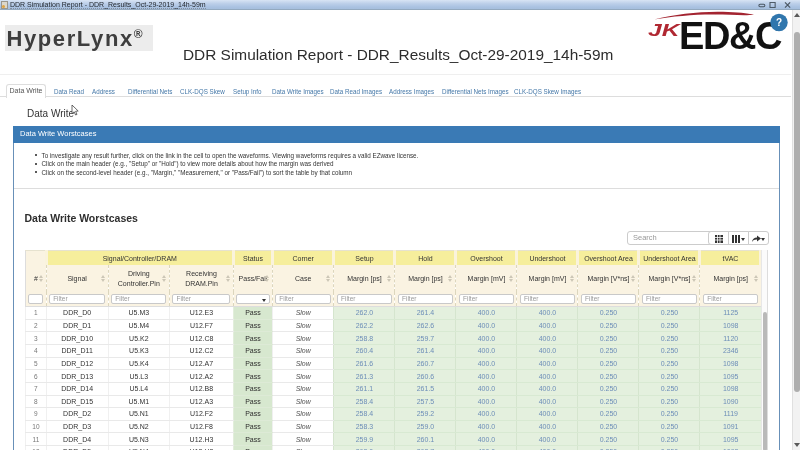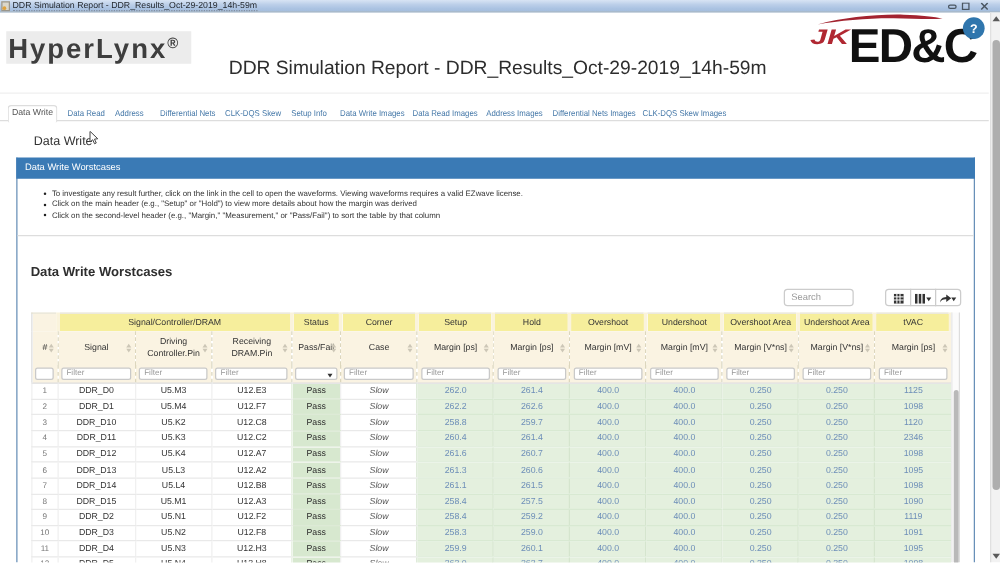--- a/index.html
+++ b/index.html
@@ -39,21 +39,21 @@
 
 
 #panel {left:13px;top:126.3px;width:767.4px;height:323.7px;border-left:1px solid #6890b8;border-right:1px solid #6890b8;}
 #phead {left:13px;top:126.3px;width:767.4px;height:16.4px;background:#3a7ab5;color:#fff;font-size:7.5px;line-height:16.5px;padding-left:7px;}
 .bullet {width:2.4px;height:2.4px;border-radius:50%;background:#222;}
 .btxt {font-size:6.3px;color:#333;line-height:8px;}
 #divider {left:14px;top:188.2px;width:765.4px;height:1px;background:#ddd;}
 #h3 {left:24.5px;top:211.8px;font-size:10.5px;font-weight:bold;color:#2e2e2e;}
 
 
-#search {left:627px;top:231px;width:56px;height:13.8px;border:1px solid #ccc;border-radius:3px;
+#search {left:627px;top:231px;width:89px;height:13.8px;border:1px solid #ccc;border-radius:3px;
  font-size:7.5px;color:#999;line-height:12px;padding-left:5px;}
 #bgrp {left:708px;top:231px;height:13.8px;}
 .btn {position:absolute;top:0;width:21px;height:13.8px;background:#fff;border:1px solid #ccc;}
 .btn.b1 {left:0;border-radius:3px 0 0 3px;}
 .btn.b2 {left:20px;}
 .btn.b3 {left:40px;border-radius:0 3px 3px 0;}
 .caret {position:absolute;width:0;height:0;border-left:2.5px solid transparent;border-right:2.5px solid transparent;border-top:3px solid #333;}
 
 
 #tbl {left:25.2px;top:249.6px;border-collapse:collapse;table-layout:fixed;width:735.6px;

